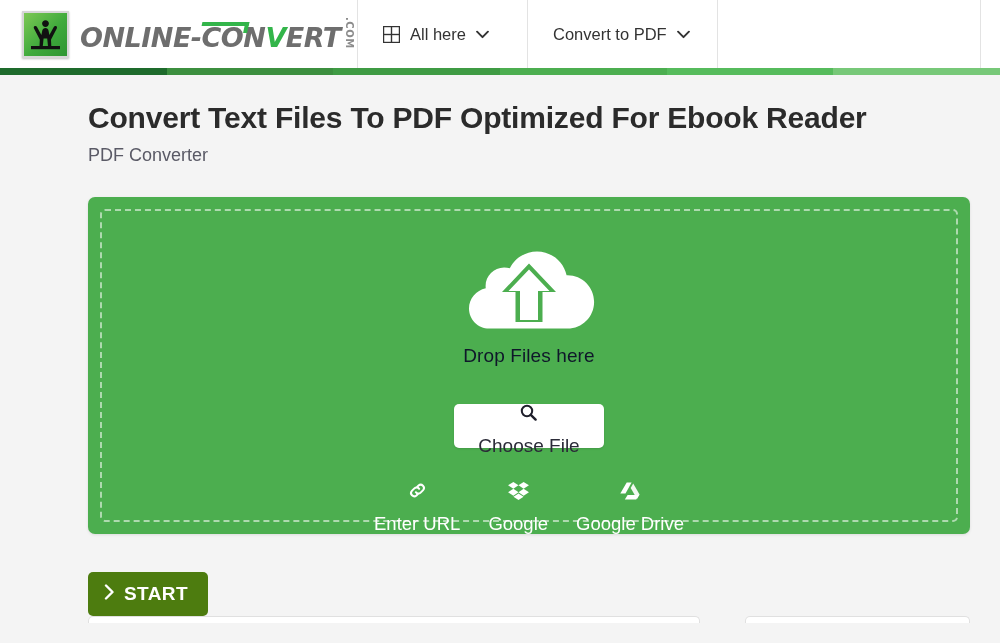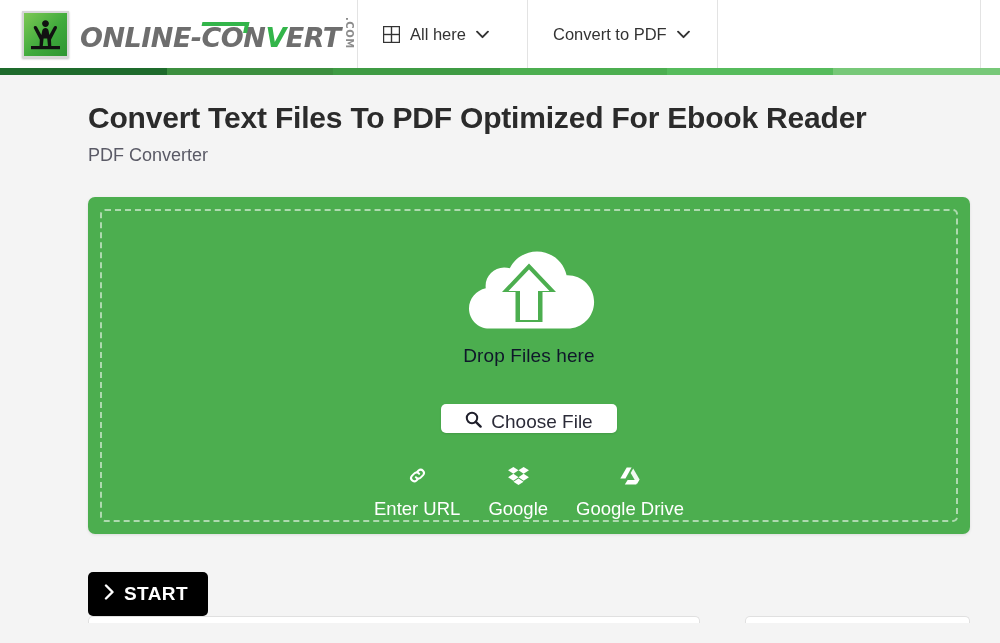--- a/index.html
+++ b/index.html
@@ -156,27 +156,28 @@
     letter-spacing: .1px;
   }
   .choose-btn {
     margin-top: 37px;
     background: #ffffff;
     border: none;
     border-radius: 5px;
     height: 44px;
     padding: 0 24px;
     display: flex;
-    align-items: flex-end;
+    align-items: center;
     gap: 9px;
     font-size: 19px;
     color: #2b2b38;
     font-family: "Liberation Sans", sans-serif;
     cursor: pointer;
     box-shadow: 0 1px 2px rgba(0,0,0,.12);
+    flex-direction: column;
   }
   .sources {
     margin-top: 33px;
     display: flex;
     align-items: center;
     gap: 28px;
   }
   .source {
     display: flex;
     align-items: center;
@@ -184,21 +185,21 @@
     color: #ffffff;
     font-size: 18.5px;
     cursor: pointer;
     text-decoration: none;
     flex-direction: column;
   }
 
   
   .start-btn {
     margin: 38px 0 0 88px;
-    background: #000000;
+    background: #4d7c0f;
     border: none;
     border-radius: 5px;
     height: 44px;
     padding: 0 20px 0 16px;
     display: inline-flex;
     align-items: center;
     gap: 9px;
     color: #ffffff;
     font-size: 19px;
     font-weight: 700;

